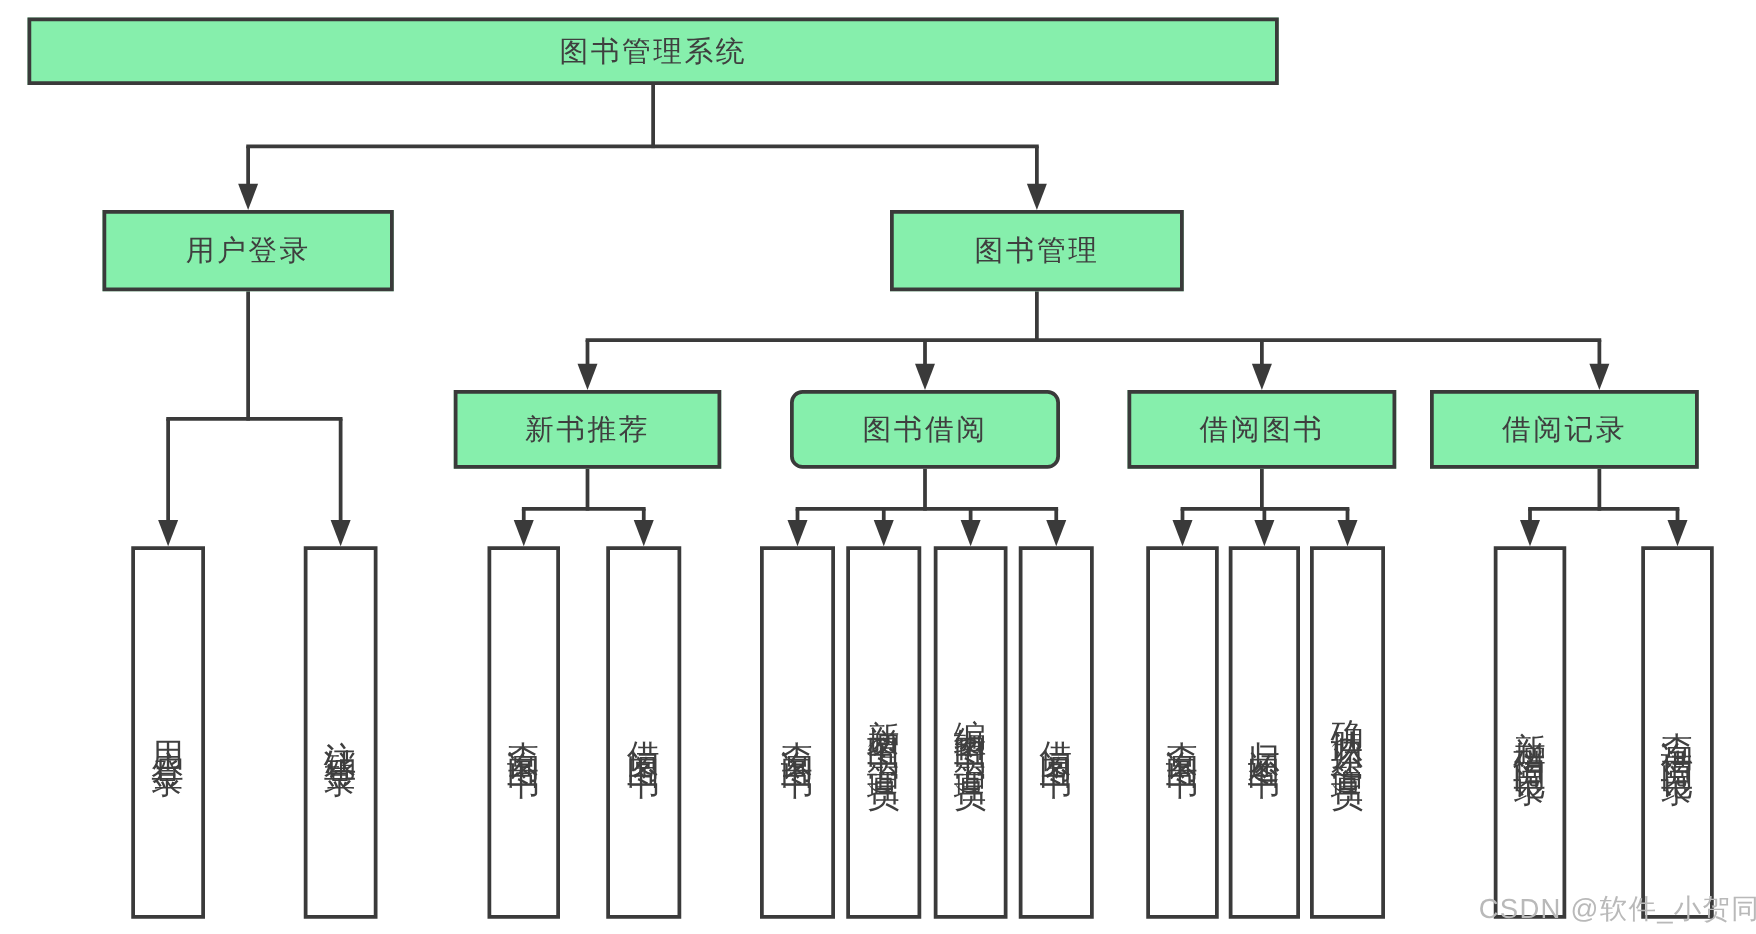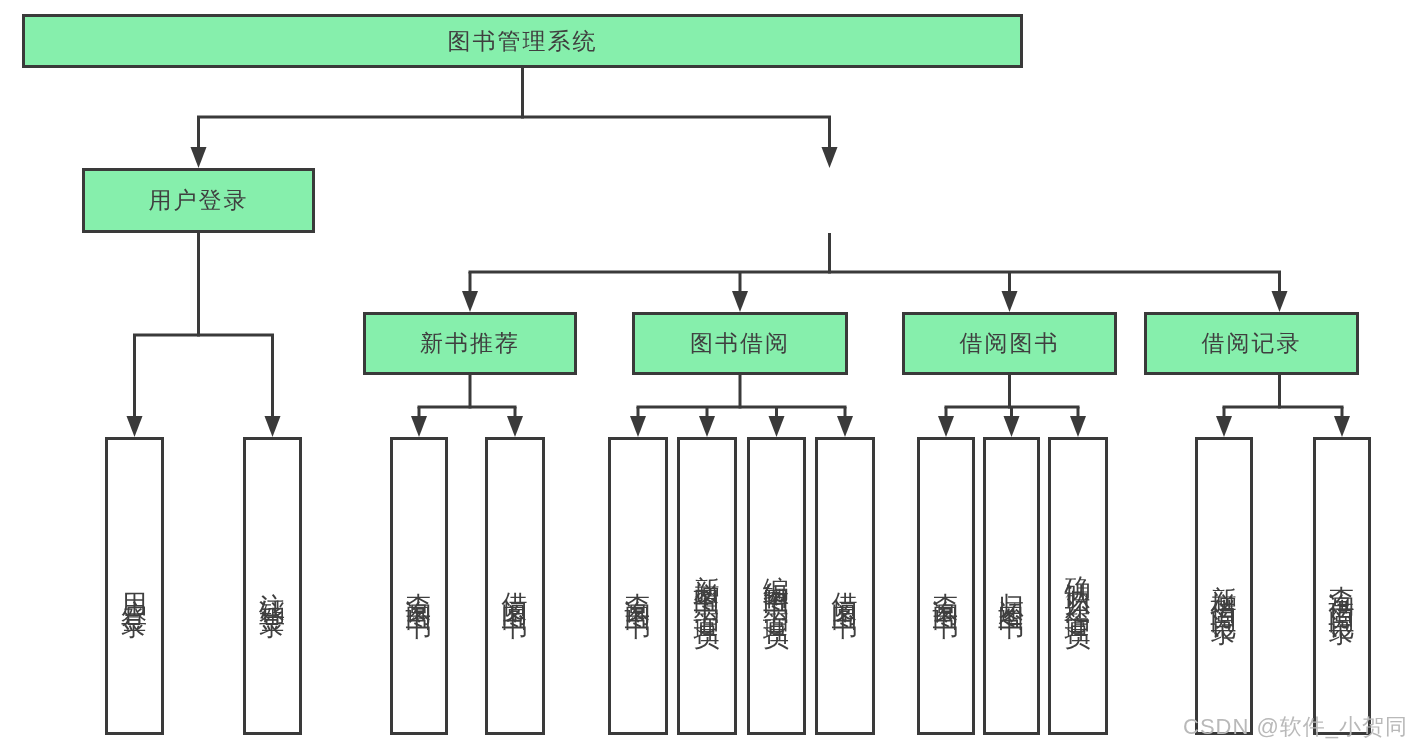--- a/index.html
+++ b/index.html
@@ -113,25 +113,28 @@
       <polygon points="1334,416 1350,416 1342,437" fill="#3a3a3a"></polygon>
     </svg>
 
   <div class="hnode" style="left:22px;top:14px;width:1001px;height:54px;">
     <span>图书管理系统</span>
   </div>
 
   <div class="hnode" style="left:82px;top:168px;width:233px;height:65px;">
     <span>用户登录</span>
   </div>
+  <div class="hnode" style="left:712px;top:168px;width:235px;height:65px;">
+    <span>图书管理</span>
+  </div>
 
   <div class="hnode" style="left:363px;top:312px;width:214px;height:63px;">
     <span>新书推荐</span>
   </div>
-  <div class="hnode" style="left:632px;top:312px;width:216px;height:63px;">
+  <div class="hnode" style="left:632px;top:312px;width:216px;height:63px;border-radius:10px;">
     <span>图书借阅</span>
   </div>
   <div class="hnode" style="left:902px;top:312px;width:215px;height:63px;">
     <span>借阅图书</span>
   </div>
   <div class="hnode" style="left:1144px;top:312px;width:215px;height:63px;font-family:Liberation Mono, monospace;">
     <span>借阅记录</span>
   </div>
 
   <div class="vnode" style="left:105px;top:437px;width:59px;height:298px;">

